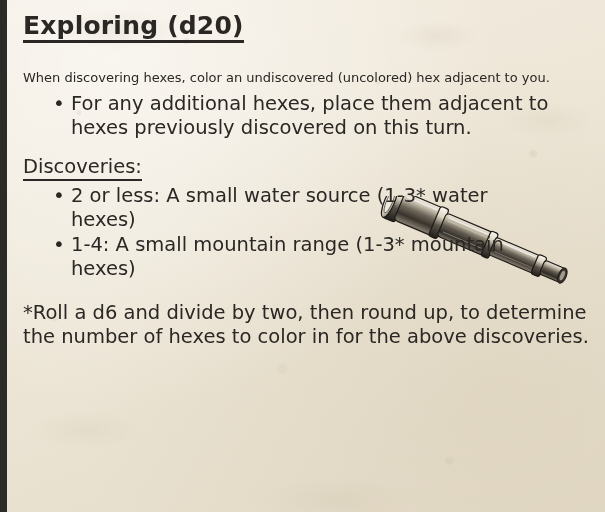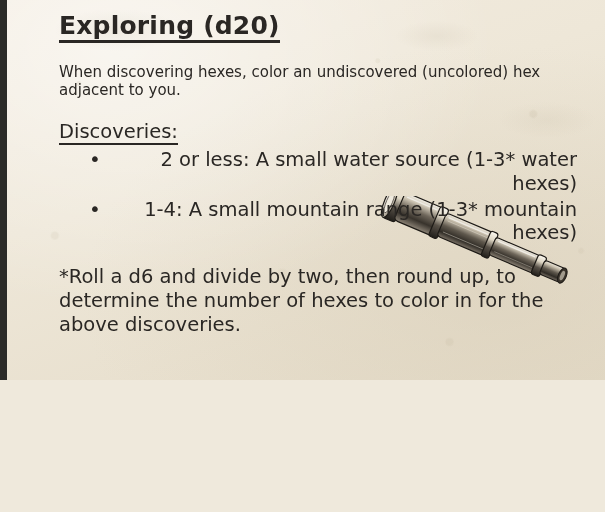--- a/index.html
+++ b/index.html
@@ -10,29 +10,28 @@
     width: 605px;
     height: 512px;
     overflow: hidden;
     font-family: "DejaVu Sans", sans-serif;
     background: #efe9dc;
   }
 
   #page {
     position: relative;
     width: 605px;
-    height: 380px;
+    height: 512px;
     box-sizing: border-box;
     background:
       radial-gradient(ellipse at 18% 12%, rgba(255,255,255,0.55), rgba(255,255,255,0) 55%),
       radial-gradient(ellipse at 82% 78%, rgba(214,203,180,0.45), rgba(255,255,255,0) 60%),
       linear-gradient(160deg, #f3ece0 0%, #eee7d8 40%, #e9e1d0 70%, #e4dbc8 100%);
     border-left: 7px solid #2b2b28;
     overflow: hidden;
-    padding-left: 36px;
   }
 
   
   #page::before {
     content: "";
     position: absolute;
     inset: 0;
     pointer-events: none;
     background:
       radial-gradient(circle at 12% 22%, rgba(180,168,142,0.18) 0 2px, rgba(0,0,0,0) 3px),
@@ -72,23 +71,23 @@
     font-weight: bold;
     font-size: 25px;
     letter-spacing: 0.2px;
     line-height: 1.08;
     border-bottom: 3px solid #2a2724;
     padding-bottom: 1px;
     margin: 2px 0 10px 2px;
   }
 
   .para {
-    font-size: 15px;
+    font-size: 13px;
     line-height: 1.22;
-    margin: 10px 0 6px 2px;
+    margin: 17px 0 6px 2px;
     max-width: 580px;
   }
 
   ul.bullets {
     list-style: none;
     margin: 0 0 2px 0;
     padding: 0 0 0 30px;
   }
   ul.bullets li {
     position: relative;
@@ -112,21 +111,20 @@
     display: inline-block;
     font-size: 19.5px;
     line-height: 1.2;
     margin: 0 0 3px 2px;
     border-bottom: 2px solid #2a2724;
     padding-bottom: 0px;
   }
 
   ul.discoveries li {
     max-width: 470px;
-    text-align: right;
   }
 
   .footnote {
     font-size: 19.5px;
     line-height: 1.22;
     margin: 20px 0 0 2px;
     max-width: 585px;
   }
 
   
@@ -211,20 +209,21 @@
       </g>
     </g>
   </svg>
 
   <div class="content">
     <div class="title">Exploring (d20)</div>
 
     <p class="para">When discovering hexes, color an undiscovered (uncolored) hex adjacent to you.</p>
 
     <ul class="bullets">
+      <li>For any additional hexes, place them adjacent to hexes previously discovered on this turn.</li>
     </ul>
 
     <div class="gap"></div>
 
     <div class="subhead">Discoveries:</div>
 
     <ul class="bullets discoveries">
       <li>2 or less: A small water source (1-3* water hexes)</li>
       <li>1-4: A small mountain range (1-3* mountain hexes)</li>
     </ul>

